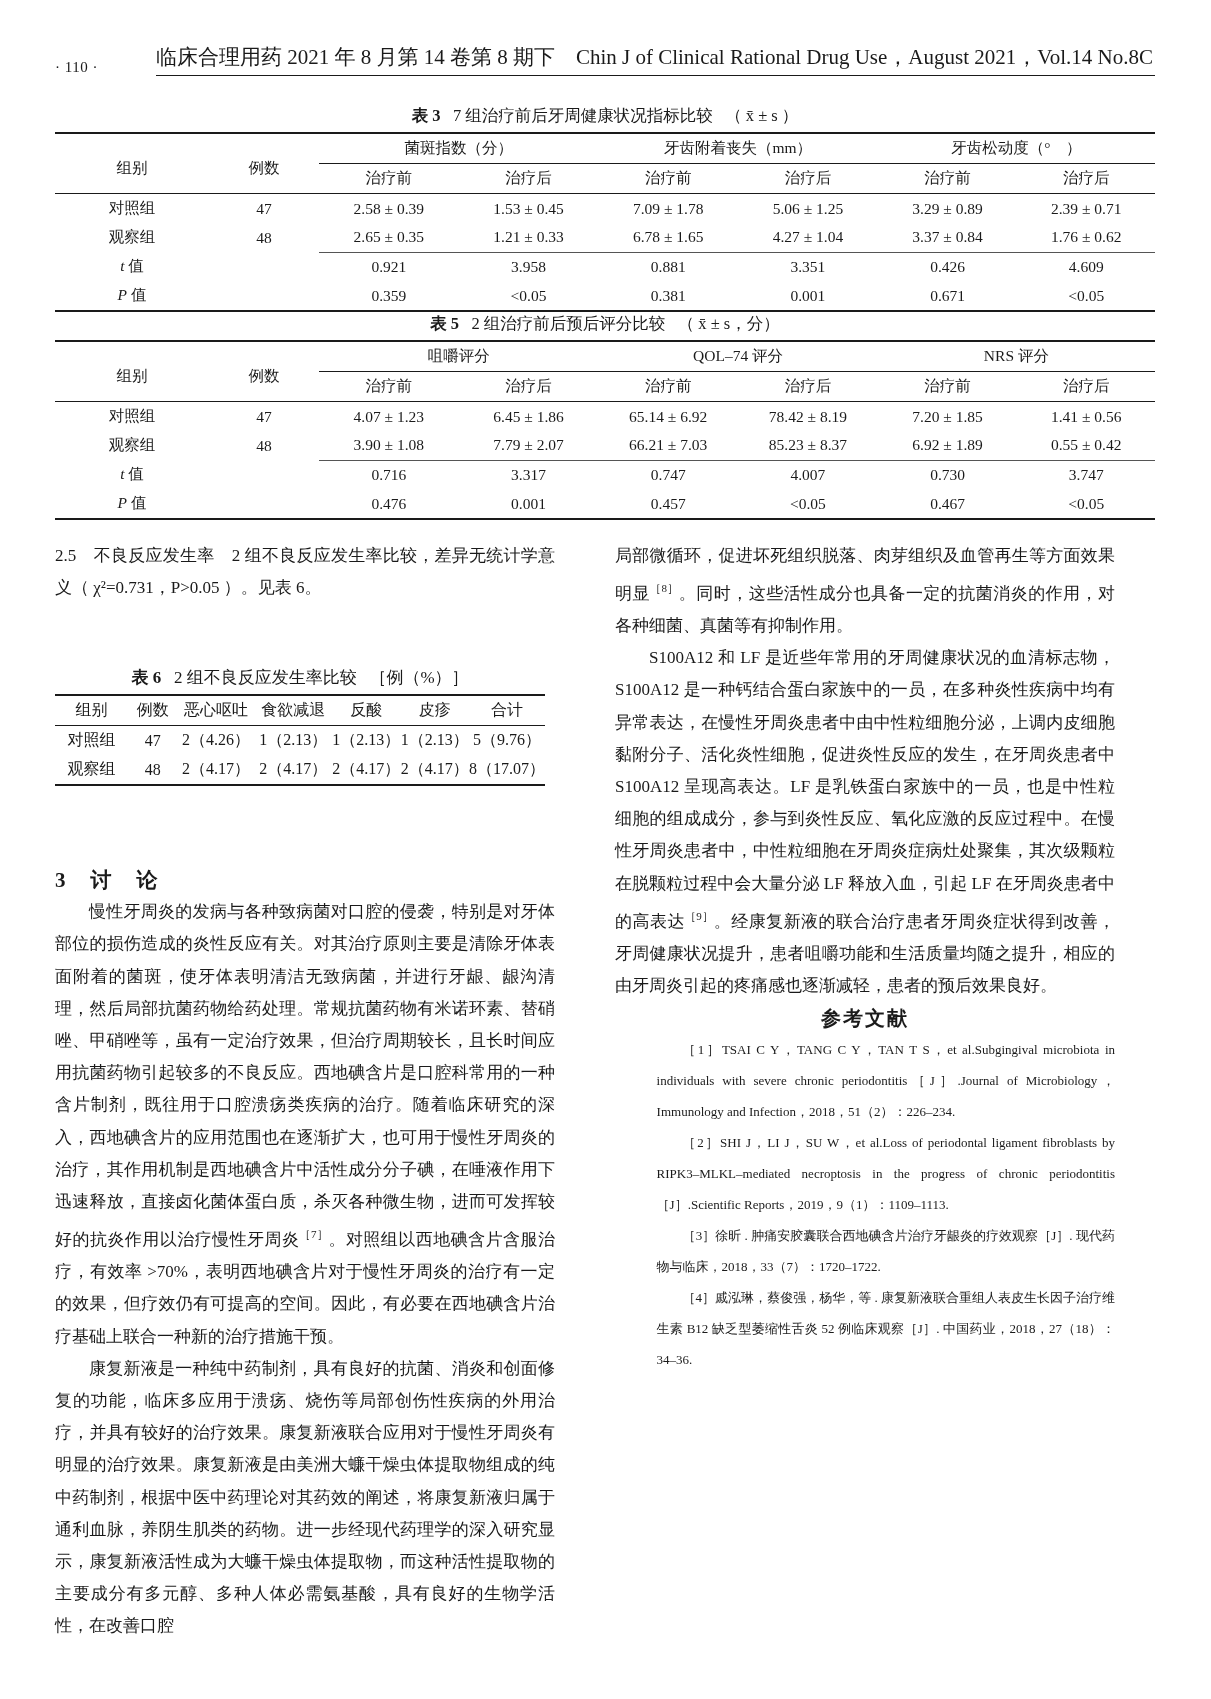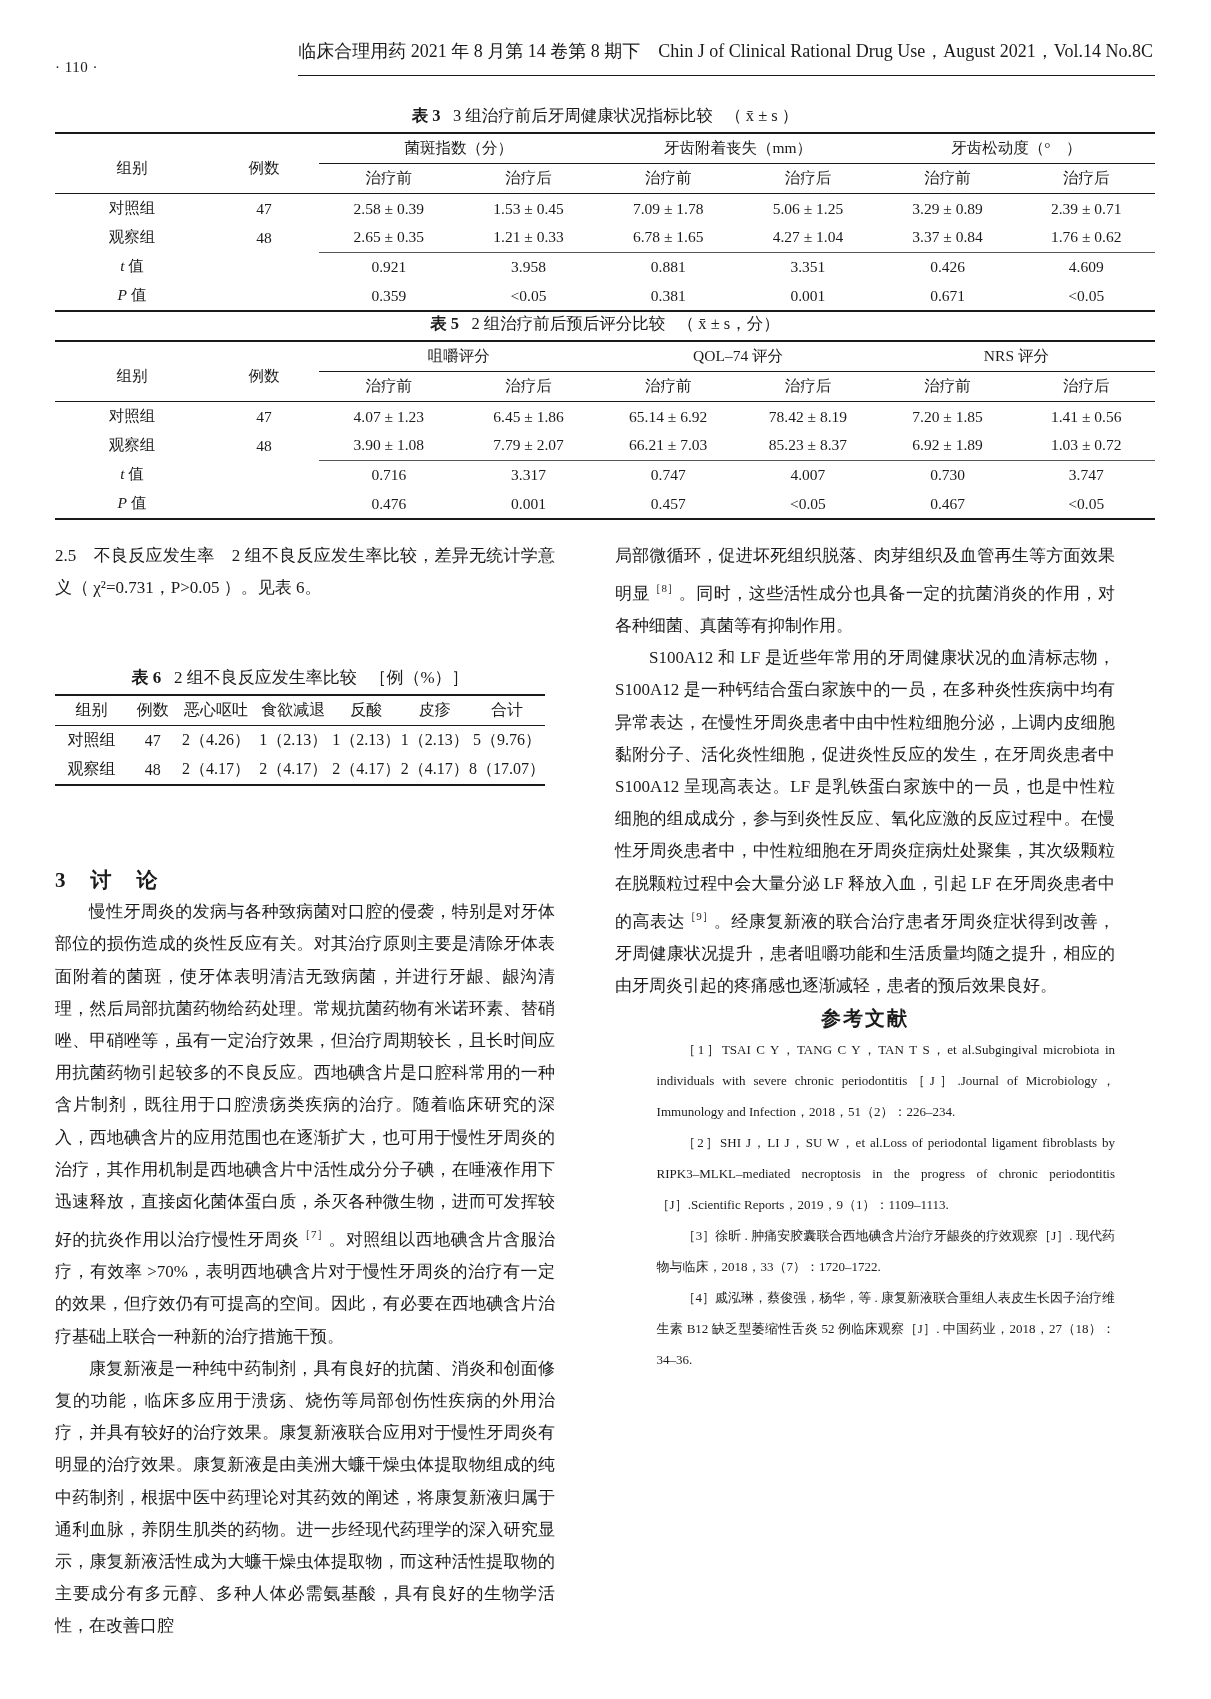--- a/index.html
+++ b/index.html
@@ -35,24 +35,24 @@
   }
   .folio {
     font-size: 15px;
     letter-spacing: 0.5px;
     white-space: nowrap;
     width: 300px;
   }
   .runhead-title {
     flex: 1;
     text-align: right;
-    font-size: 18px;
+    font-size: 21px;
     white-space: nowrap;
     border-bottom: 1.6px solid #1a1a1a;
-    padding-bottom: 12px;
+    padding-bottom: 4px;
     padding-right: 2px;
     margin-top: 12px;
   }
 
   
   .tblwrap {
     position: absolute;
     left: 55px;
     width: 1100px;
   }
@@ -131,21 +131,21 @@
 <div class="page">
 
   <div class="runhead">
     <div class="folio">· 110 ·</div>
     <div class="runhead-title">临床合理用药 2021 年 8 月第 14 卷第 8 期下　Chin J of Clinical Rational Drug Use，August 2021，Vol.14 No.8C</div>
   </div>
 
   <div class="tblwrap" style="top:105px;">
     <div class="tbl-caption">
       <b>表 3</b>
-      &nbsp;&nbsp;<span>3 组治疗前后牙周健康状况指标比较</span>
+      &nbsp;&nbsp;<span>7 组治疗前后牙周健康状况指标比较</span>
       &nbsp;&nbsp;<span>（ x̄ ± s ）</span>
     </div>
     <table class="data">
       <colgroup>
         <col style="width:14%">
           <col style="width:10%">
         <col style="width:12.7%">
           <col style="width:12.7%">
         <col style="width:12.7%">
           <col style="width:12.7%">
@@ -256,21 +256,21 @@
         <td>1.41 ± 0.56</td>
       </tr>
       <tr>
         <td>观察组</td>
         <td>48</td>
         <td class="grp-rule">3.90 ± 1.08</td>
         <td class="grp-rule">7.79 ± 2.07</td>
         <td class="grp-rule">66.21 ± 7.03</td>
         <td class="grp-rule">85.23 ± 8.37</td>
         <td class="grp-rule">6.92 ± 1.89</td>
-        <td class="grp-rule">1.03 ± 0.72</td>
+        <td class="grp-rule">0.55 ± 0.42</td>
       </tr>
       <tr>
         <td><span class="ital">t</span><span> 值</span></td>
         <td></td>
         <td>0.716</td>
         <td>3.317</td>
         <td>0.747</td>
         <td>4.007</td>
         <td>0.730</td>
         <td>3.747</td>

